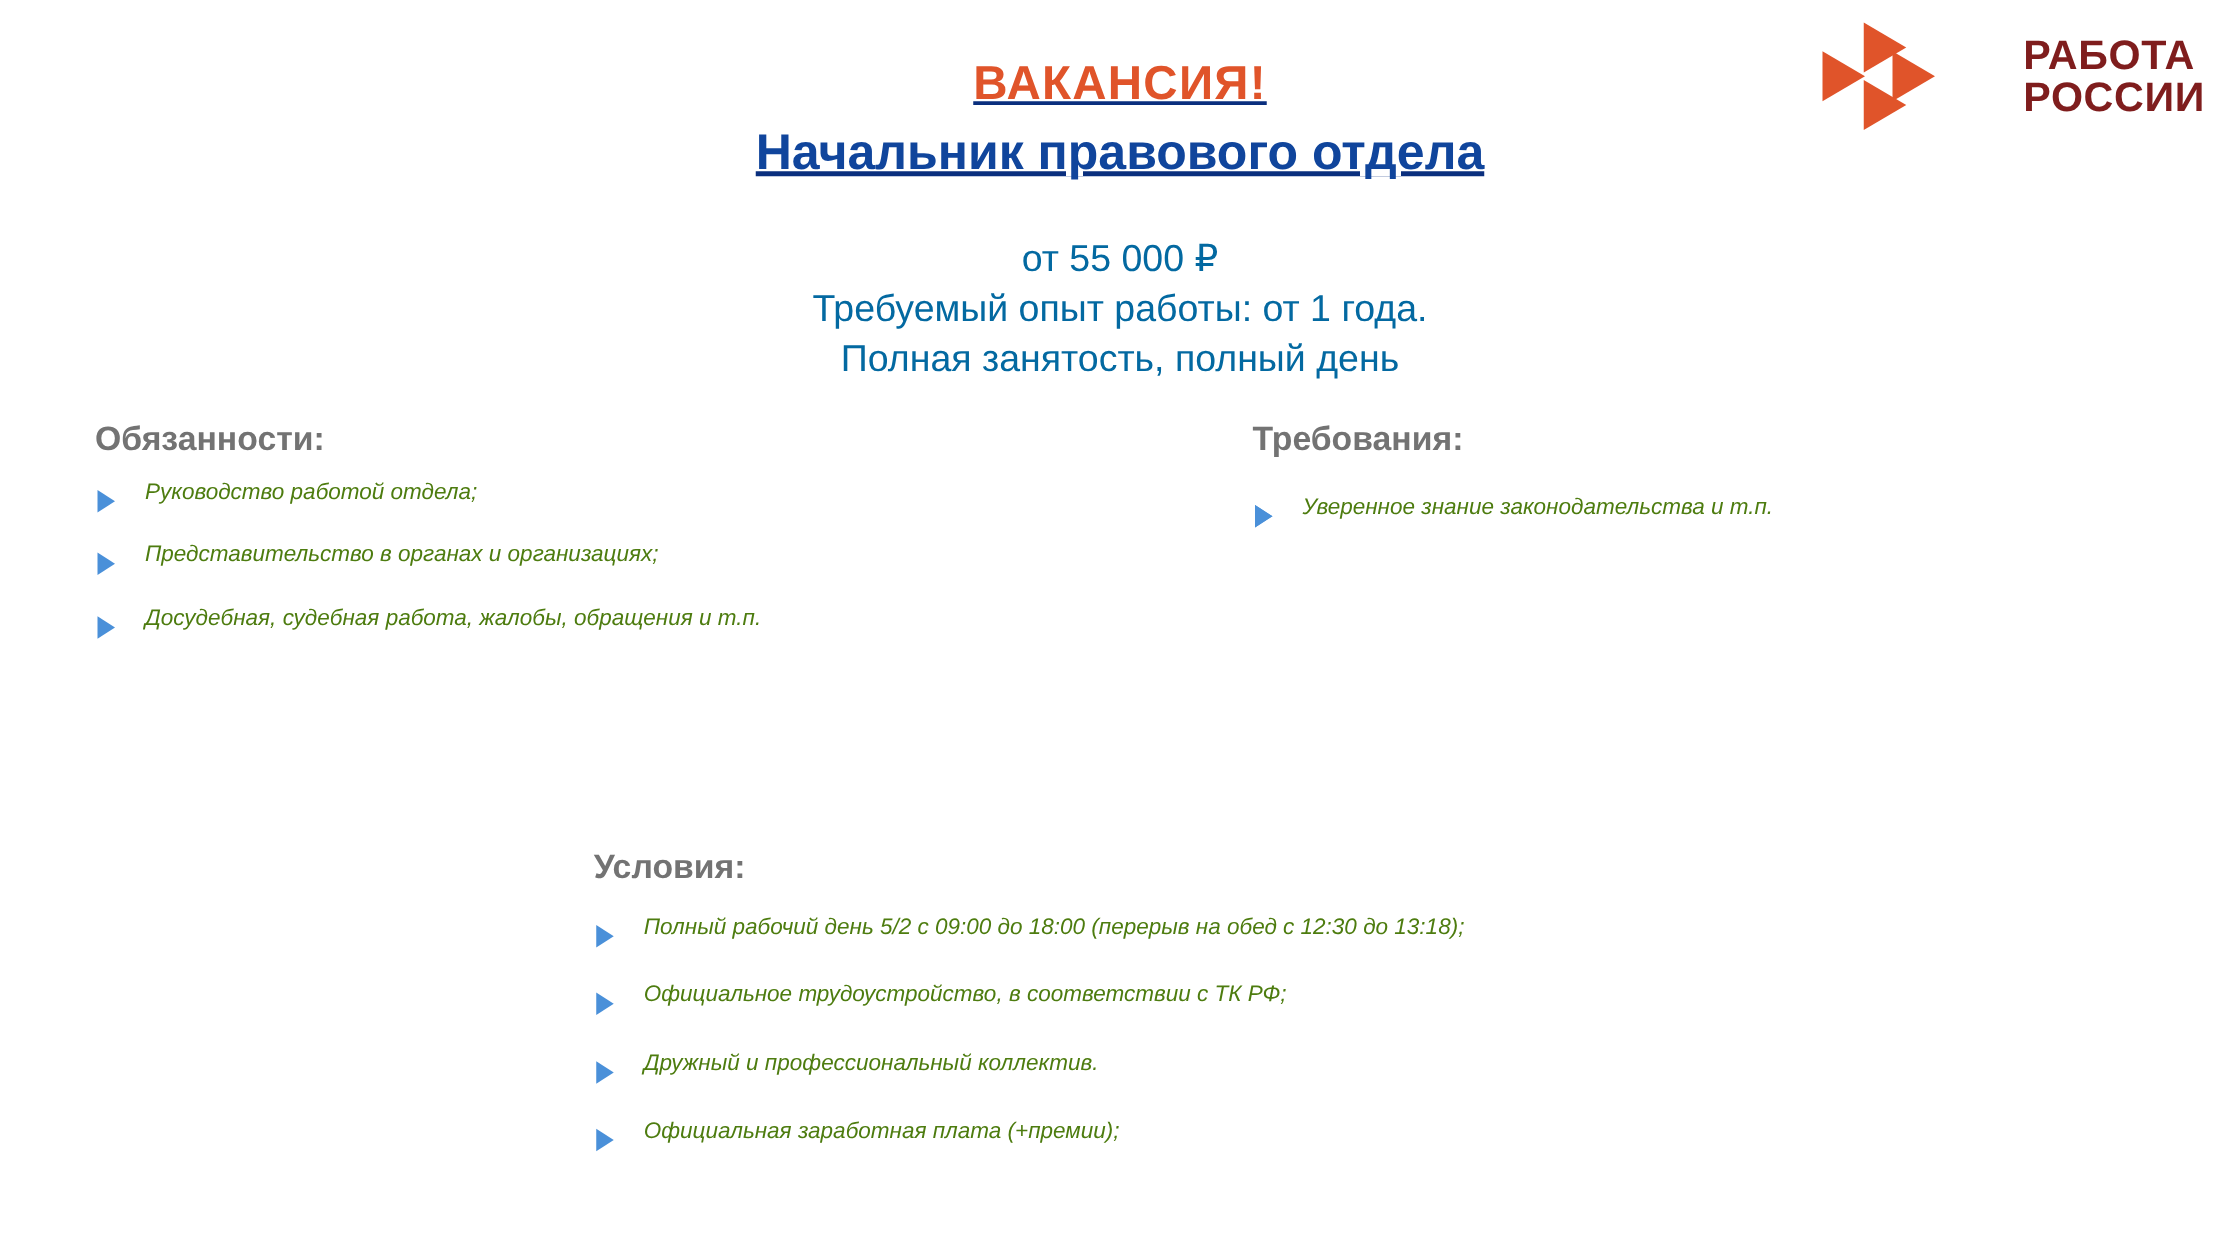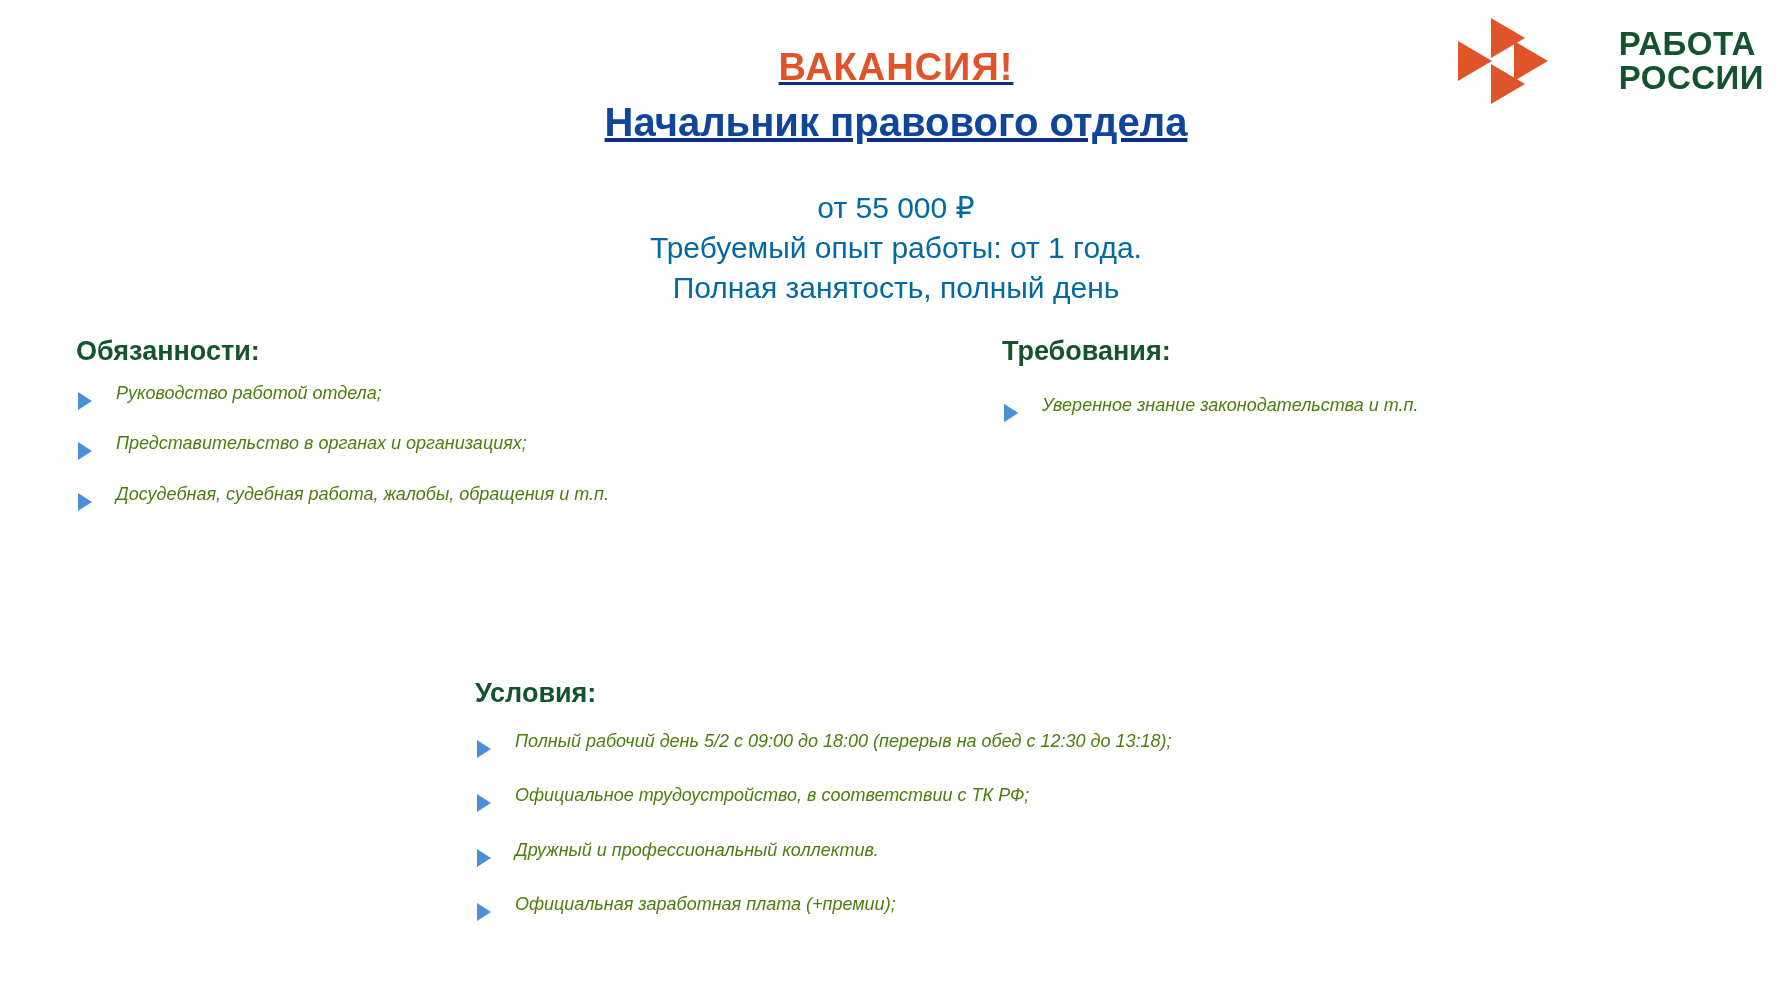--- a/index.html
+++ b/index.html
@@ -44,21 +44,21 @@
   .tri-top    { top: 0px;  left: 33px; }
   .tri-left   { top: 23px; left: 0px;  }
   .tri-right  { top: 23px; left: 56px; }
   .tri-bottom { top: 46px; left: 33px; }
 
   .logo-text {
     font-weight: bold;
     font-size: 33px;
     line-height: 1.04;
     letter-spacing: 0.5px;
-    color: #14532d;
+    color: #7f1d1d;
     white-space: nowrap;
     margin-left: 41px;
   }
 
   
   .headline {
     position: absolute;
     top: 44px;
     left: 0;
     width: 1792px;
@@ -96,21 +96,21 @@
   .col {
     position: absolute;
   }
   .col-left  { top: 336px; left: 76px;  width: 790px; }
   .col-right { top: 336px; left: 1002px; width: 760px; }
   .col-bottom{ top: 678px; left: 475px; width: 1120px; }
 
   .section-title {
     font-size: 27px;
     font-weight: bold;
-    color: #14532d;
+    color: #737373;
     margin: 0 0 14px 0;
   }
   .col-bottom .section-title { margin-bottom: 20px; }
 
   ul.bullets {
     list-style: none;
     margin: 0;
     padding: 0;
   }
   ul.bullets li {

